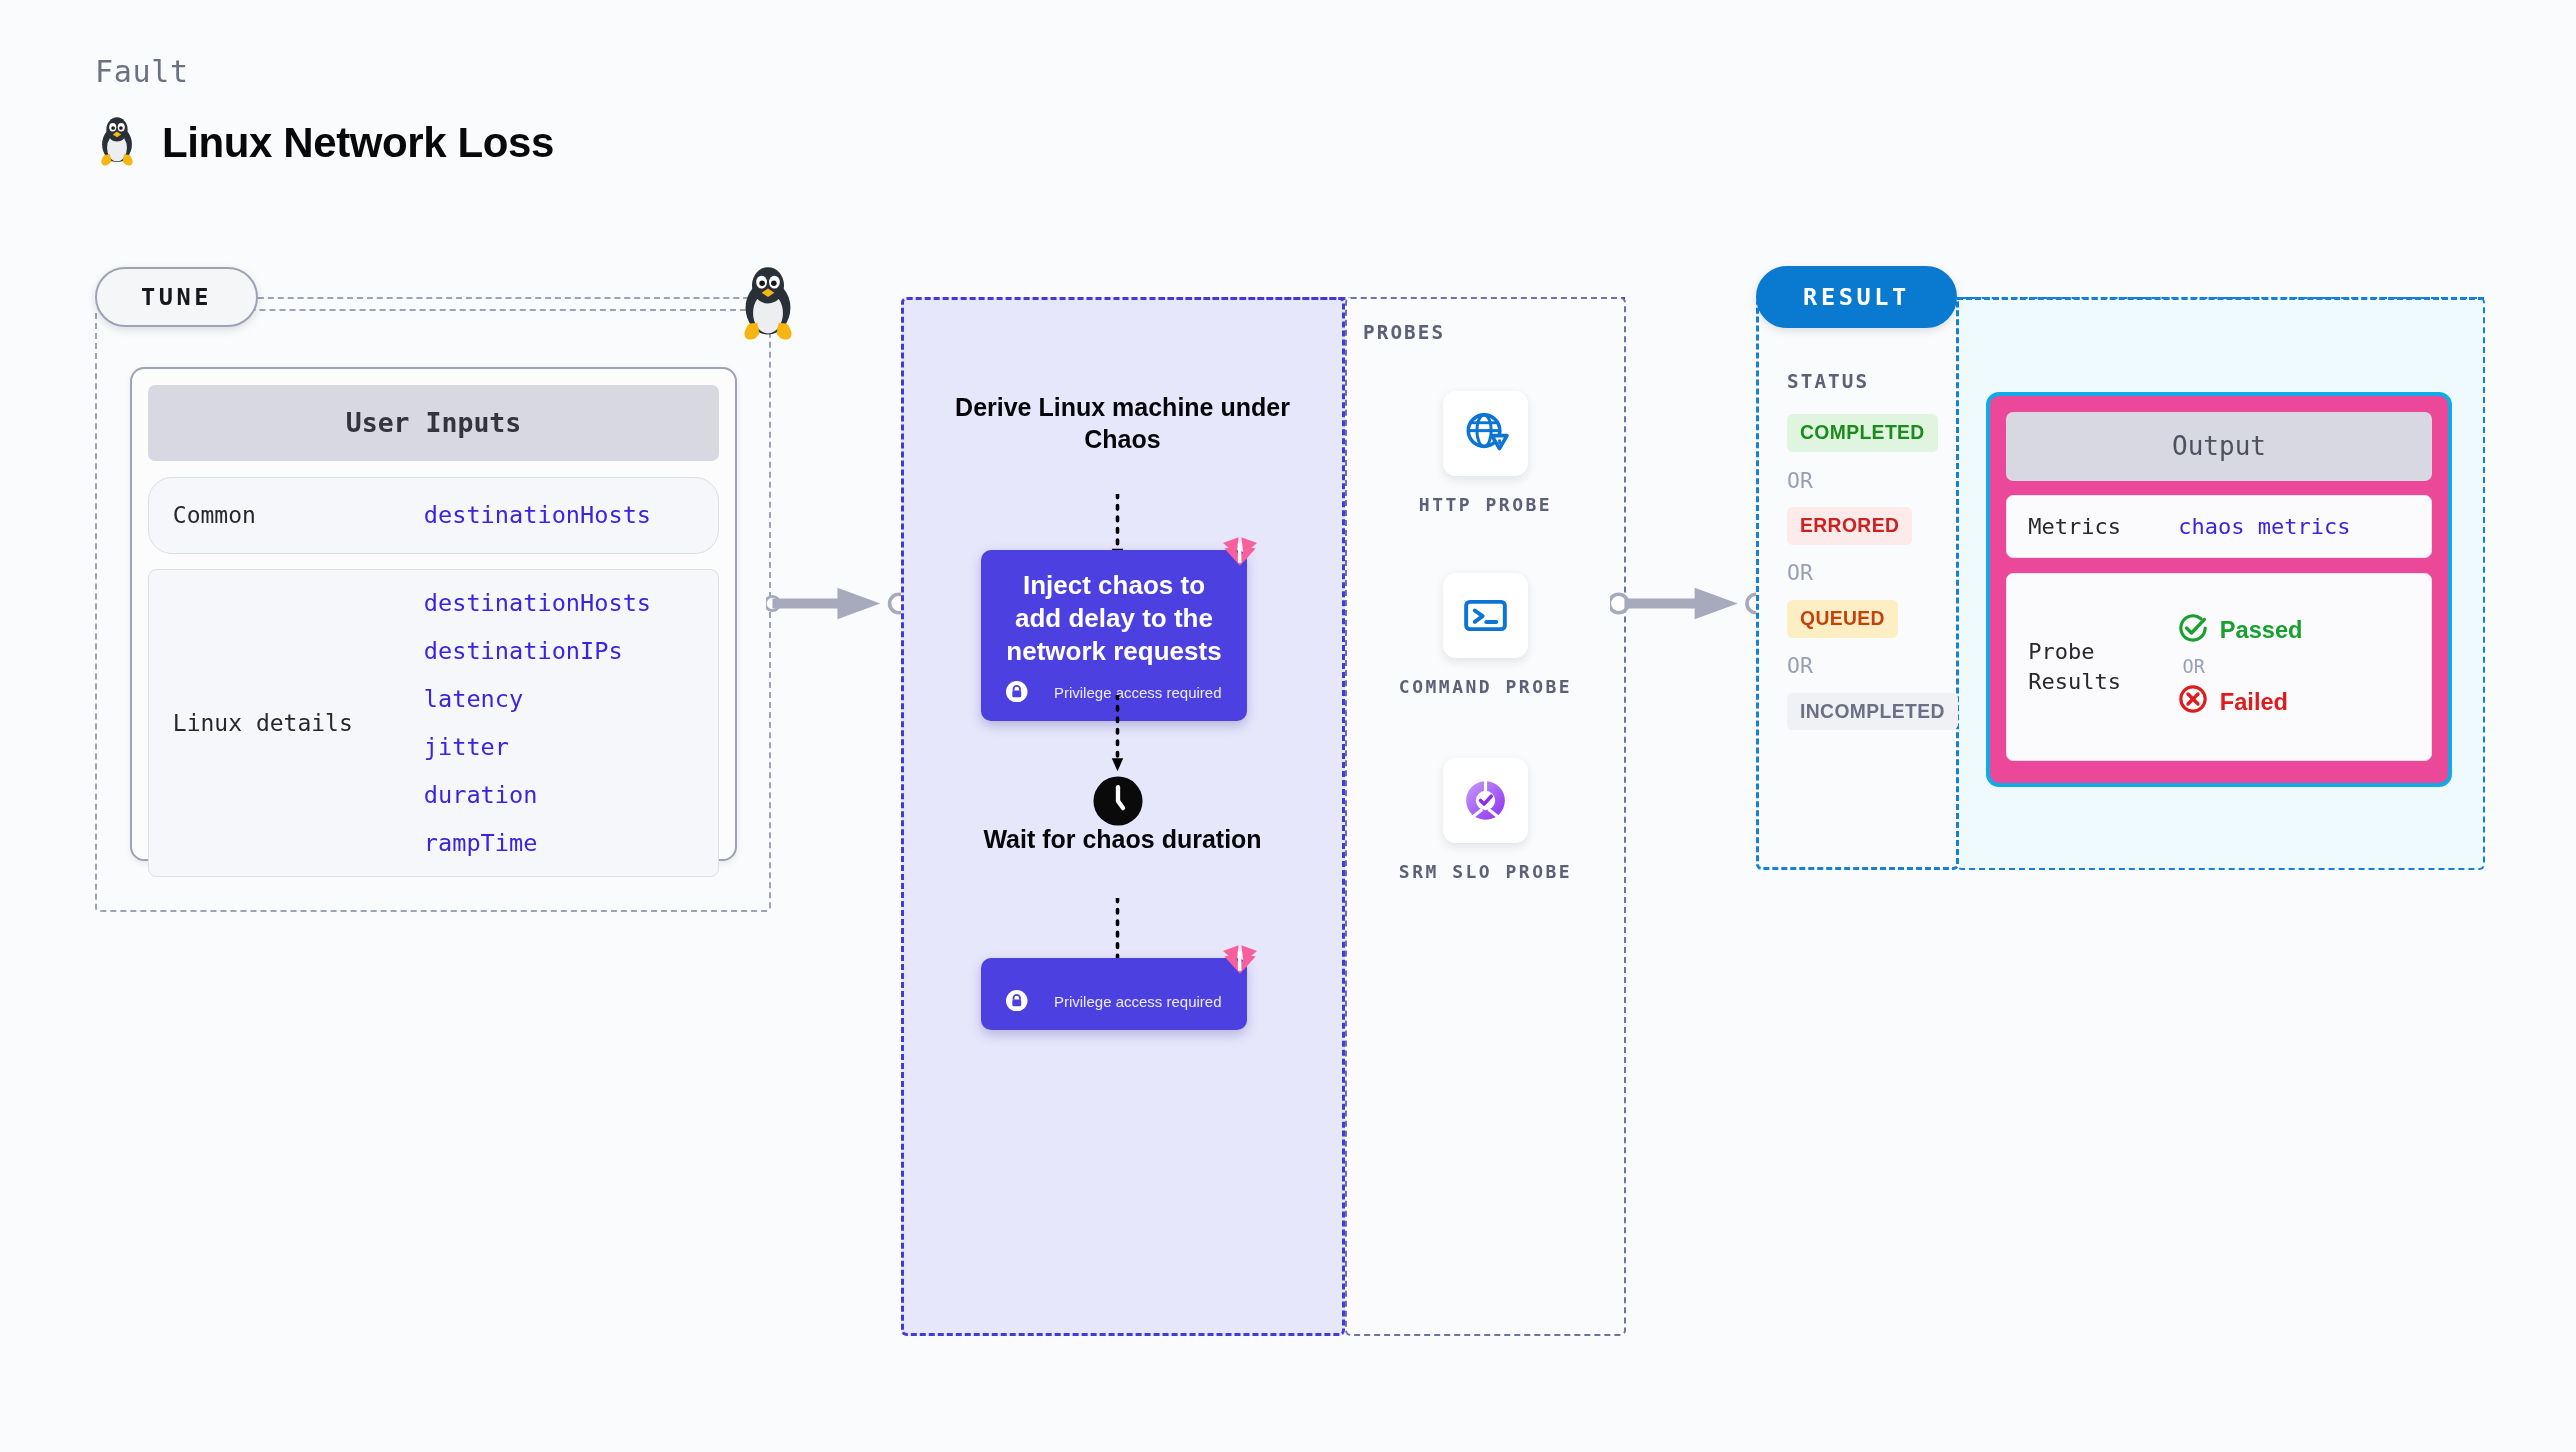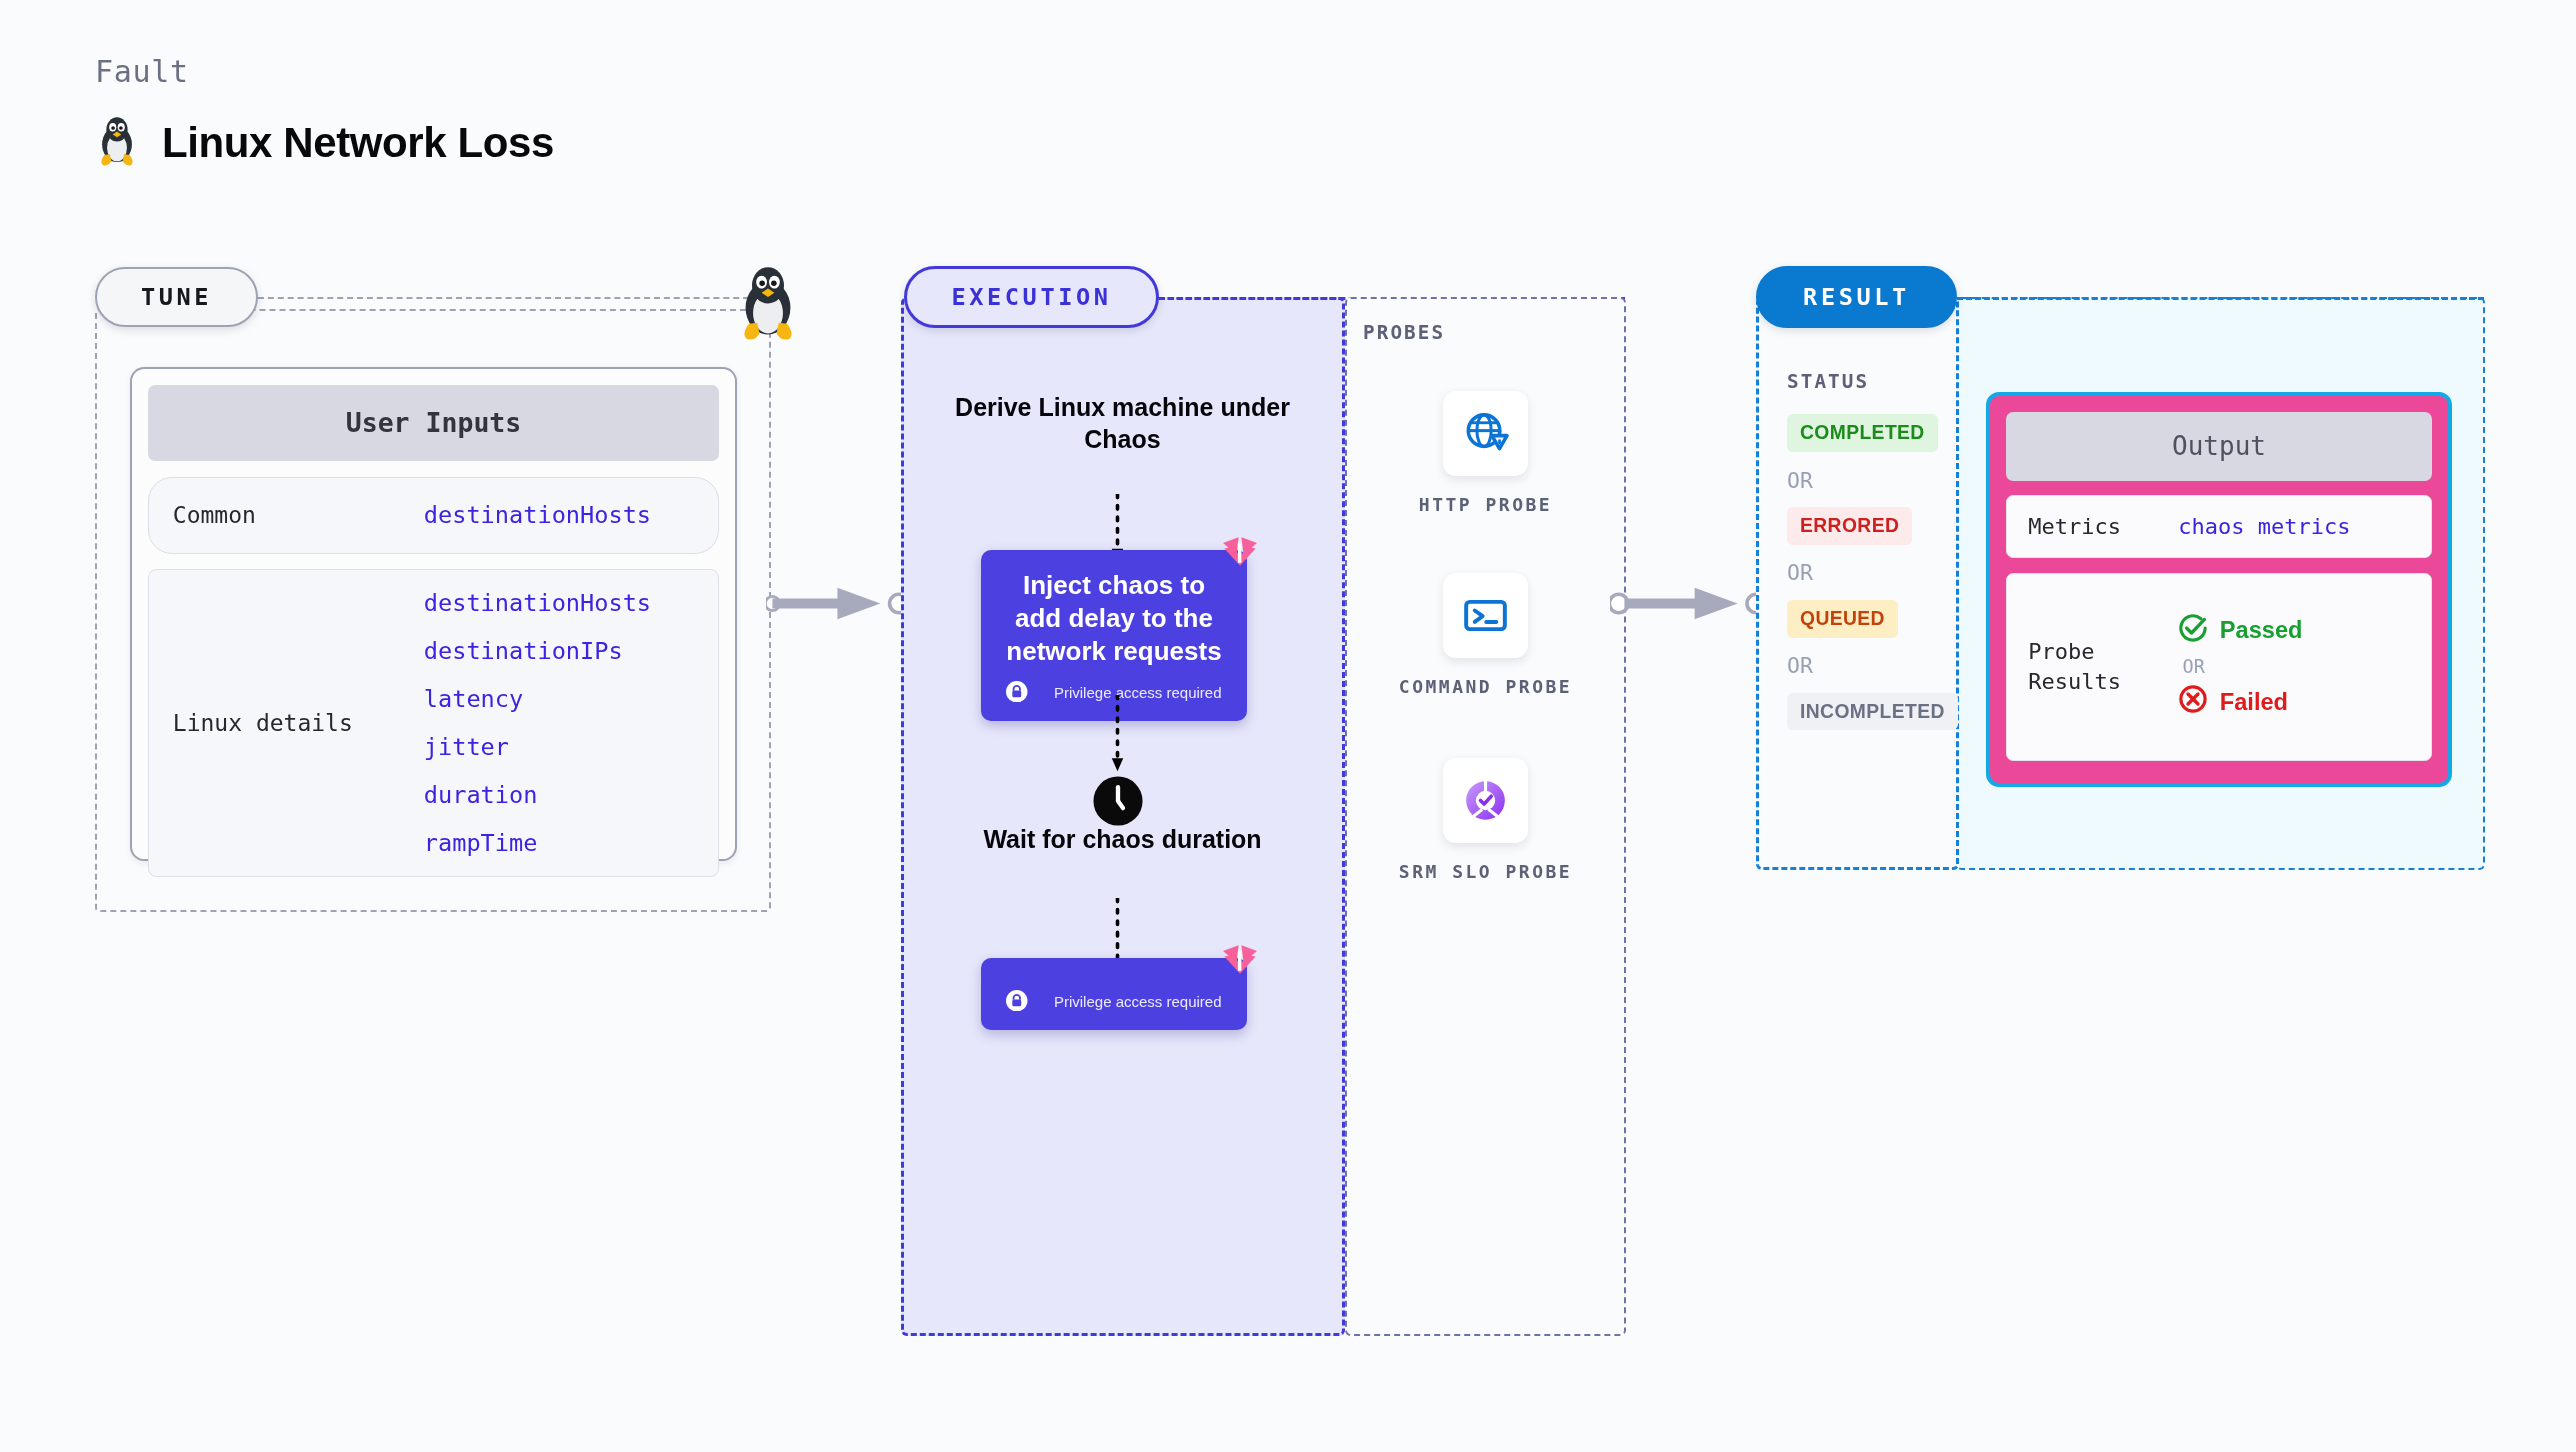--- a/index.html
+++ b/index.html
@@ -295,21 +295,20 @@
     <svg width="150" height="43" viewBox="0 0 210 60">
       <circle cx="9" cy="30" r="10" fill="#fafbfc" stroke="#a7aabc" stroke-width="4"></circle>
       <rect x="9" y="23" width="110" height="14" fill="#a7aabc"></rect>
       <polygon points="100,8 160,30 100,52" fill="#a7aabc"></polygon>
       <circle cx="186" cy="30" r="13" fill="#ffffff" stroke="#a7aabc" stroke-width="5"></circle>
     </svg>
   </div>
 
   <div class="panel" id="exec-box"></div>
   <div class="exec-dash"></div>
-  <div class="panel-label" id="exec-label">EXECUTION</div>
 
   <div class="flow-head">Derive Linux machine under Chaos</div>
 
   <div class="dots-arrow" style="left:1103px; top:494px;">
     <svg width="29" height="72" viewBox="0 0 40 100">
       <line x1="20" y1="0" x2="20" y2="78" stroke="#000" stroke-width="5" stroke-dasharray="5 11" stroke-linecap="round"></line>
       <polygon points="12,76 28,76 20,94" fill="#000"></polygon>
     </svg>
   </div>
 

